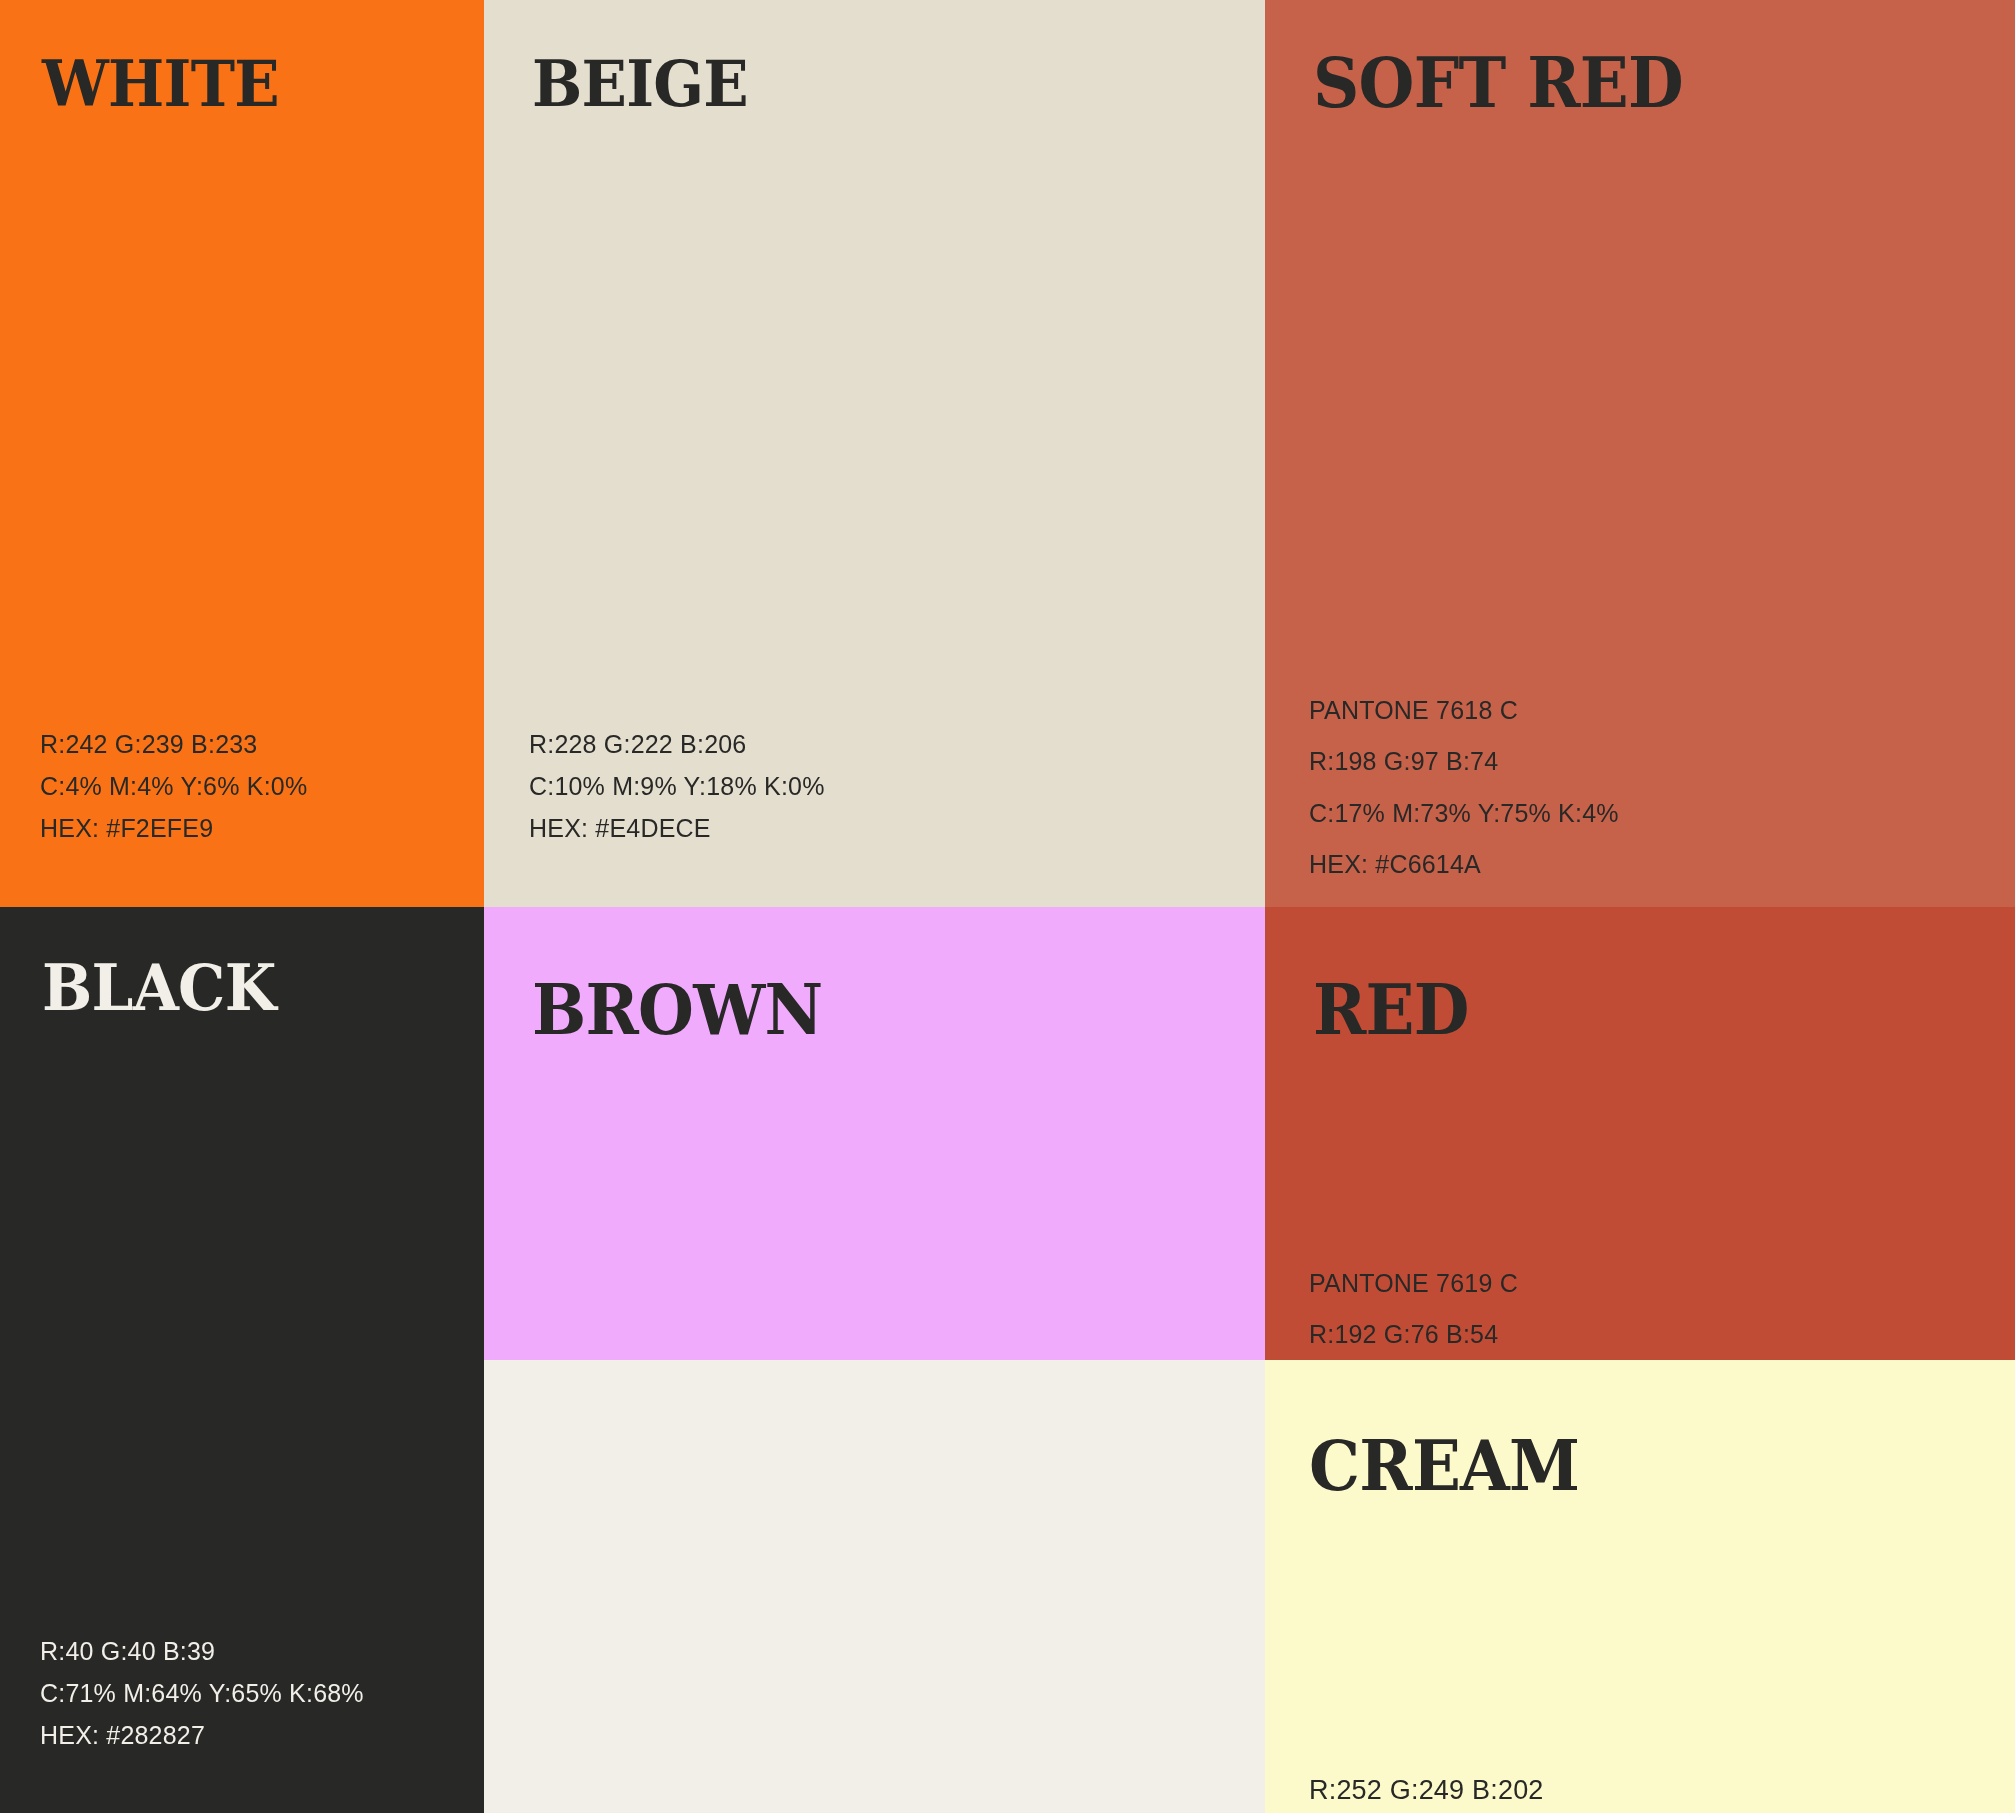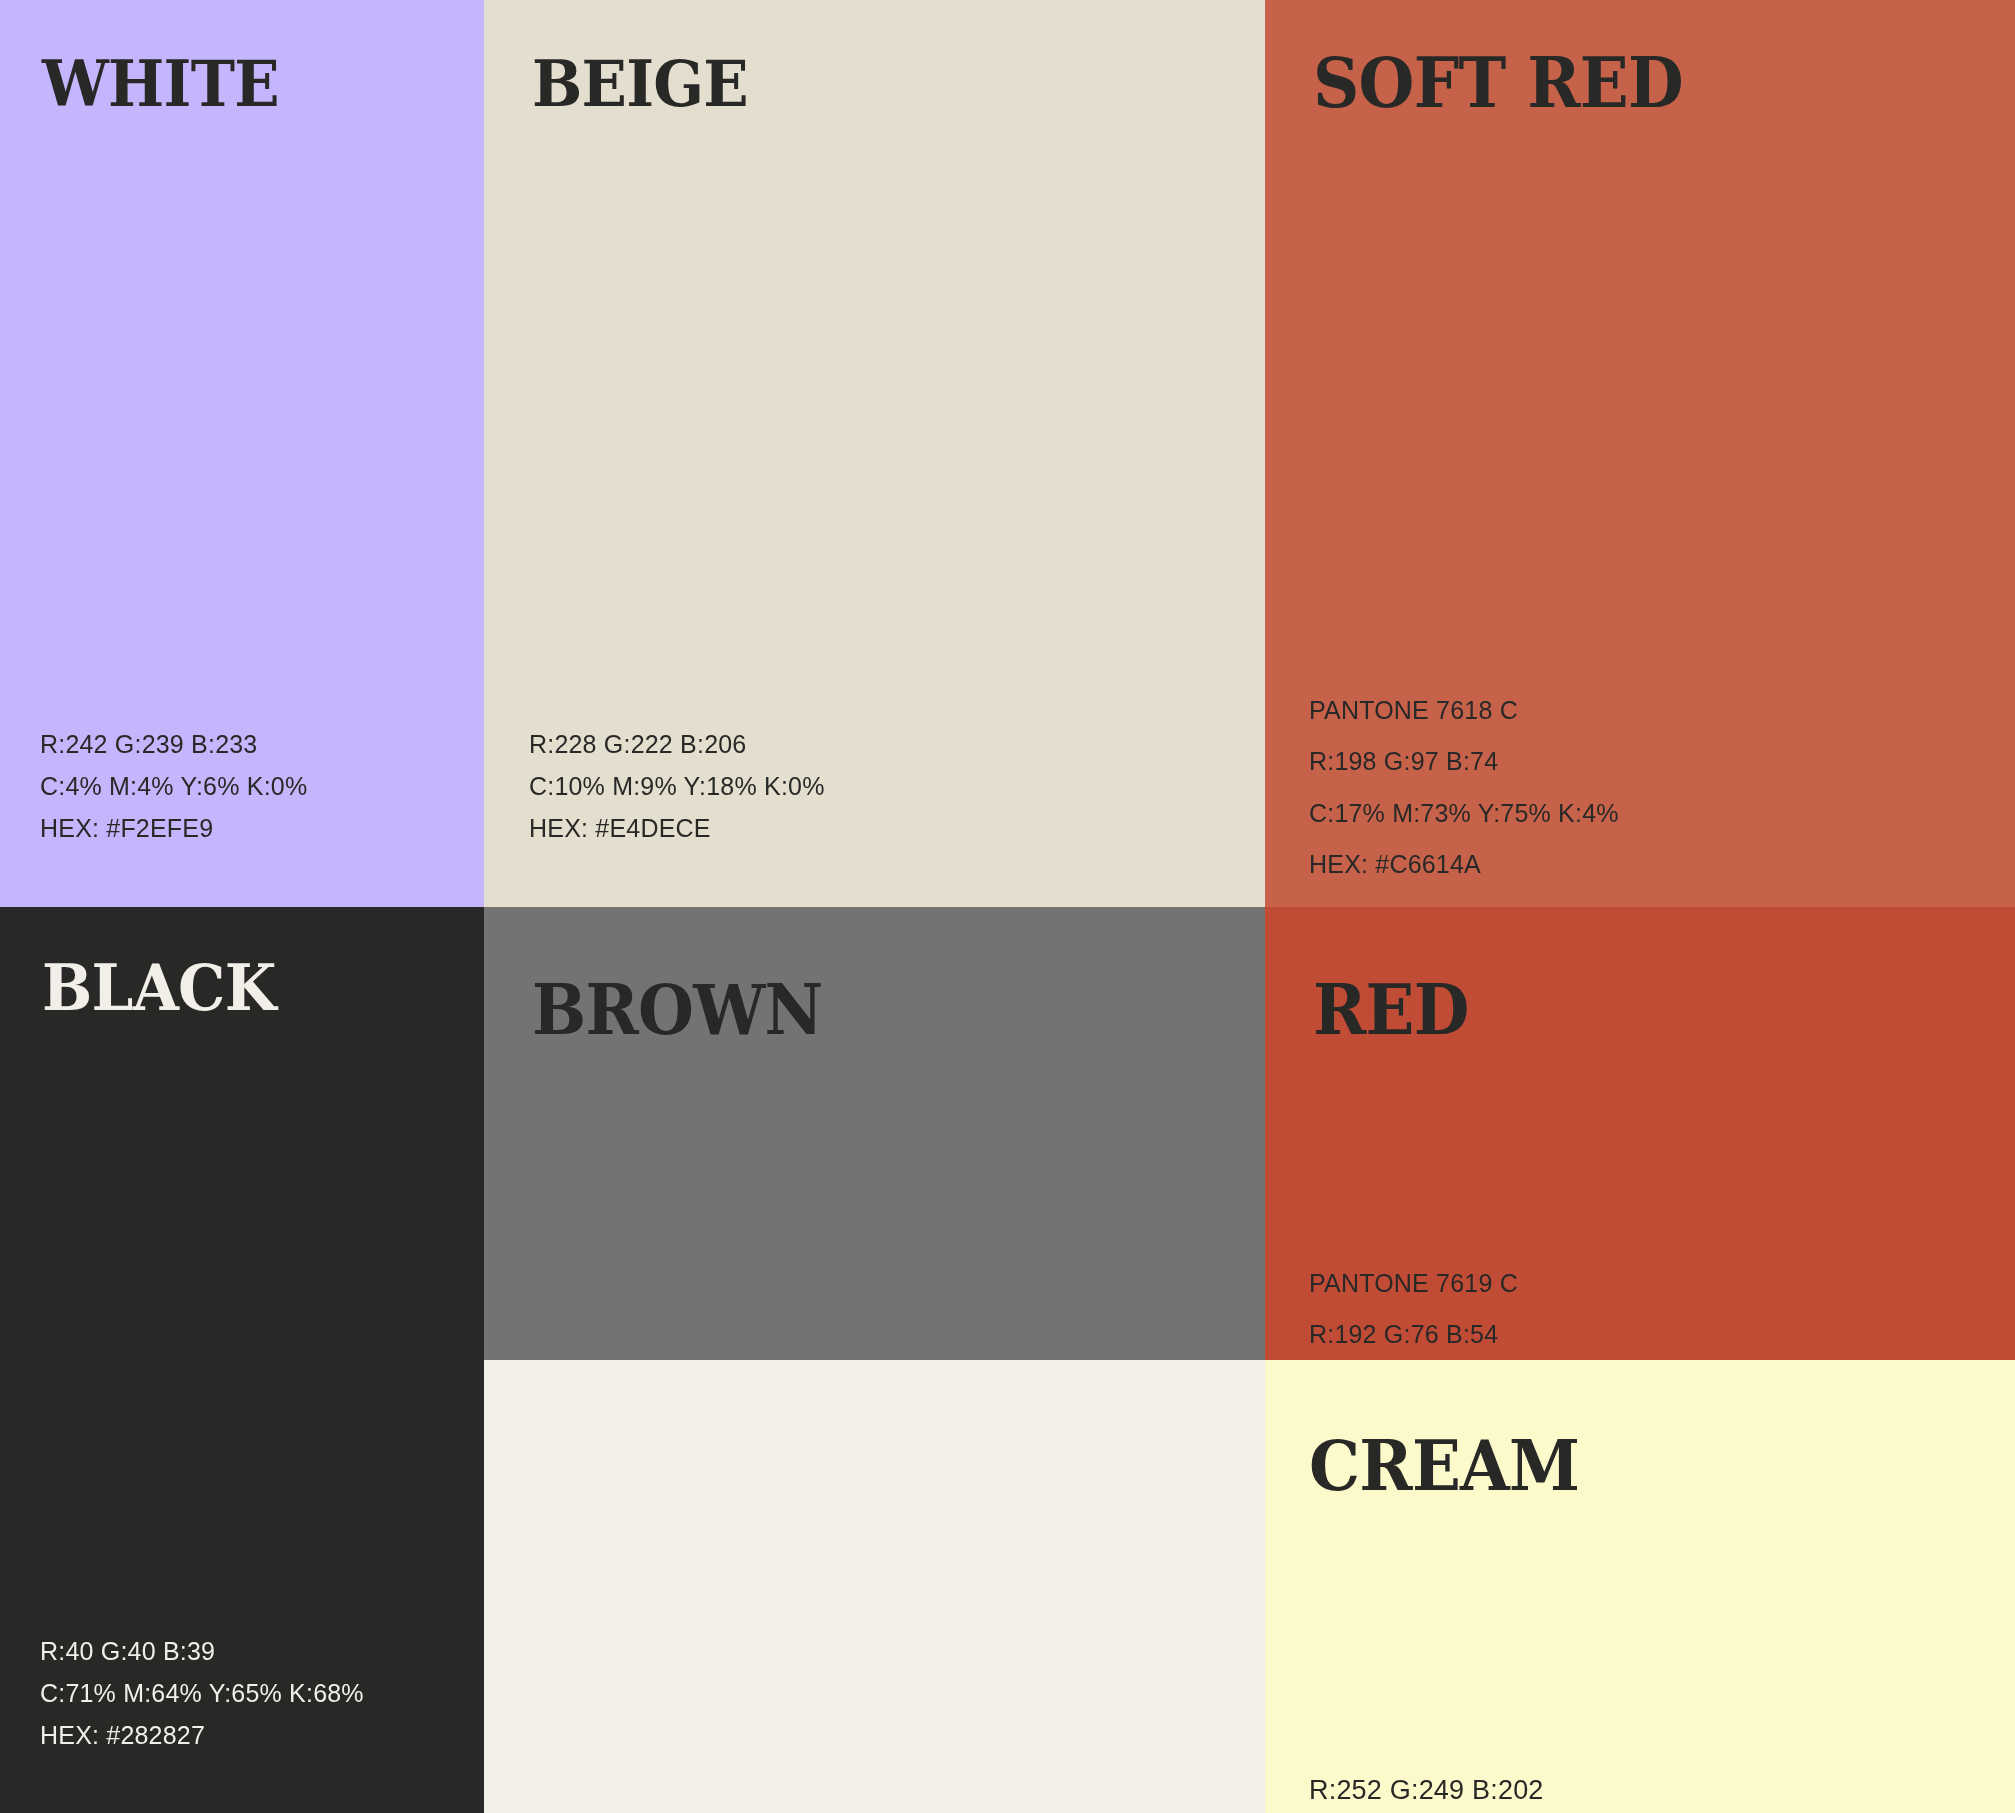--- a/index.html
+++ b/index.html
@@ -72,21 +72,21 @@
   .p-warmbeige .sw-details{ left:45px; top:347px; font-size:25px; line-height:2.02; }
 
   .p-cream  .sw-title{ left:44px; top:71px;  font-size:69px; }
   .p-cream  .sw-details{ left:44px; top:403px; font-size:27px; line-height:2.02; }
 </style>
 </head>
 <body>
 
 <div class="palette">
 
-  <div class="swatch c1 r-top p-white" style="background-color: #c4b5fd; color: rgb(40, 40, 39);">
+  <div class="swatch c1 r-top p-white" style="background-color: #f97316; color: rgb(40, 40, 39);">
     <div class="sw-title">WHITE</div>
     <div class="sw-details">
 
       <span class="line">R:242  G:239  B:233</span>
       <span class="line">C:4%  M:4%  Y:6%  K:0%</span>
       <span class="line">HEX: #F2EFE9</span>
     </div>
   </div>
 
   <div class="swatch c2 r-top p-beige" style="background-color: rgb(228, 222, 206); color: rgb(40, 40, 39);">
@@ -112,21 +112,21 @@
   <div class="swatch c1 r-bot p-black" style="background-color: rgb(40, 40, 39); color: rgb(242, 239, 233);">
     <div class="sw-title">BLACK</div>
     <div class="sw-details">
 
       <span class="line">R:40  G:40  B:39</span>
       <span class="line">C:71%  M:64%  Y:65%  K:68%</span>
       <span class="line">HEX: #282827</span>
     </div>
   </div>
 
-  <div class="swatch c2 r-bot-a p-brown" style="background-color: #737373; color: rgb(40, 40, 39);">
+  <div class="swatch c2 r-bot-a p-brown" style="background-color: #f0abfc; color: rgb(40, 40, 39);">
     <div class="sw-title">BROWN</div>
   </div>
 
   <div class="swatch c3 r-bot-a p-red" style="background-color: rgb(192, 76, 54); color: rgb(40, 40, 39);">
     <div class="sw-title">RED</div>
     <div class="sw-details">
       <span class="line">PANTONE 7619 C</span>
       <span class="line">R:192  G:76  B:54</span>
       <span class="line">C:18%  M:83%  Y:87%  K:7%</span>
 

